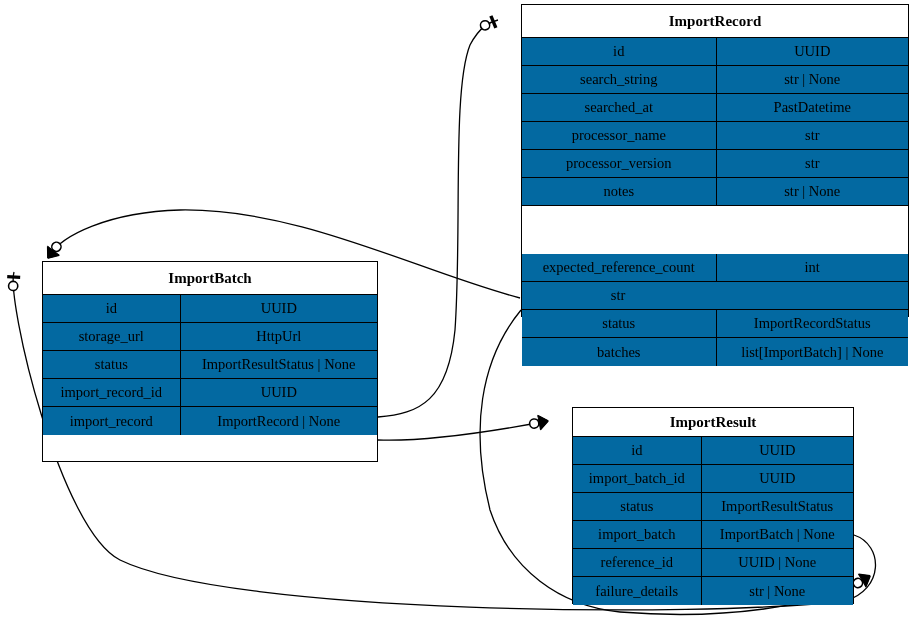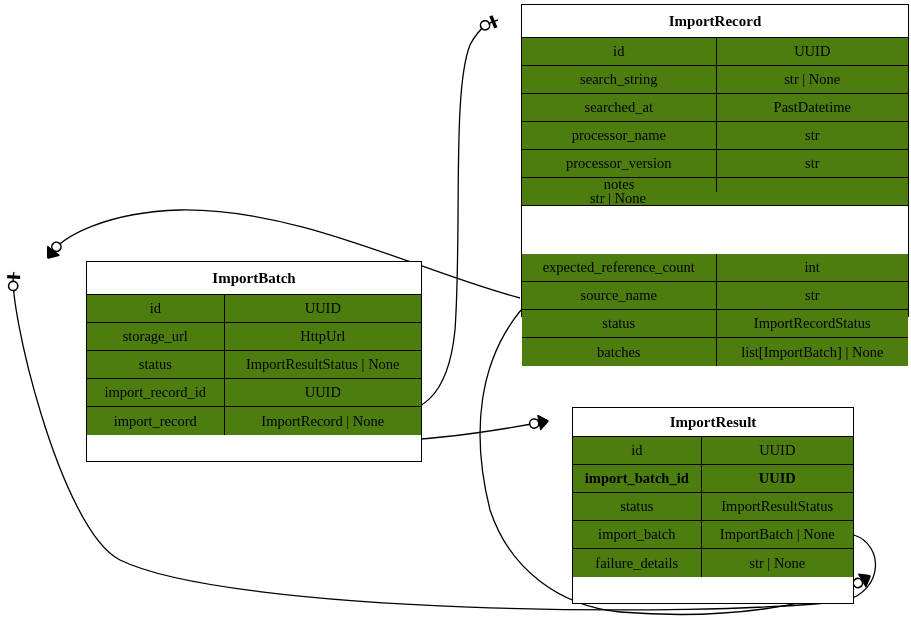--- a/index.html
+++ b/index.html
@@ -7,21 +7,21 @@
        font-family:"Liberation Serif","DejaVu Serif",serif;}
   #canvas{position:relative;width:911px;height:624px;background:#ffffff;}
   svg#edges{position:absolute;left:0;top:0;width:911px;height:624px;overflow:visible;}
   .entity{position:absolute;border:1px solid #000;background:#fff;
           box-sizing:border-box;z-index:5;}
   .ent-title{font-weight:bold;text-align:center;font-size:15px;
              border-bottom:1px solid #000;box-sizing:border-box;
              display:flex;align-items:center;justify-content:center;
              background:#fff;}
   .attr-row{display:flex;border-bottom:1px solid #000;box-sizing:border-box;
-            background:#4d7c0f;}
+            background:#0369a1;}
   .attr-row:last-child{border-bottom:none;}
   .attr-name,.attr-type{box-sizing:border-box;font-size:14.5px;
             display:flex;align-items:center;justify-content:center;
             white-space:nowrap;overflow:hidden;}
   .attr-name{border-right:1px solid #000;}
 </style>
 </head>
 <body>
 
 <div id="canvas">
@@ -77,42 +77,41 @@
           <div class="attr-type" style="width: 192px; height: 100%;">PastDatetime</div>
         </div>
         <div class="attr-row" style="height: 28px;">
           <div class="attr-name" style="width: 195px; height: 100%;">processor_name</div>
           <div class="attr-type" style="width: 192px; height: 100%;">str</div>
         </div>
         <div class="attr-row" style="height: 28px;">
           <div class="attr-name" style="width: 195px; height: 100%;">processor_version</div>
           <div class="attr-type" style="width: 192px; height: 100%;">str</div>
         </div>
-        <div class="attr-row" style="height: 28px; flex-direction: column;">
+        <div class="attr-row" style="height: 28px;">
           <div class="attr-name" style="width: 195px; height: 100%;">notes</div>
           <div class="attr-type" style="width: 192px; height: 100%;">str | None</div>
         </div>
         <div class="attr-row" style="height: 28px; margin-top: 48px;">
           <div class="attr-name" style="width: 195px; height: 100%;">expected_reference_count</div>
           <div class="attr-type" style="width: 192px; height: 100%;">int</div>
         </div>
         <div class="attr-row" style="height: 28px;">
-          <div class="attr-name" style="width: 195px; height: 100%;">source_name</div>
           <div class="attr-type" style="width: 192px; height: 100%;">str</div>
         </div>
         <div class="attr-row" style="height: 28px;">
           <div class="attr-name" style="width: 195px; height: 100%;">status</div>
           <div class="attr-type" style="width: 192px; height: 100%;">ImportRecordStatus</div>
         </div>
         <div class="attr-row" style="height: 28px;">
           <div class="attr-name" style="width: 195px; height: 100%;">batches</div>
           <div class="attr-type" style="width: 192px; height: 100%;">list[ImportBatch] | None</div>
         </div>
       </div>
-      <div class="entity" style="left: 42px; top: 261px; width: 336px; height: 201px; margin-left: 44px;">
+      <div class="entity" style="left: 42px; top: 261px; width: 336px; height: 201px;">
         <div class="ent-title" style="height: 33px;">ImportBatch</div>
         <div class="attr-row" style="height: 28px;">
           <div class="attr-name" style="width: 138px; height: 100%;">id</div>
           <div class="attr-type" style="width: 197px; height: 100%;">UUID</div>
         </div>
         <div class="attr-row" style="height: 28px;">
           <div class="attr-name" style="width: 138px; height: 100%;">storage_url</div>
           <div class="attr-type" style="width: 197px; height: 100%;">HttpUrl</div>
         </div>
         <div class="attr-row" style="height: 28px;">
@@ -127,32 +126,36 @@
           <div class="attr-name" style="width: 138px; height: 100%;">import_record</div>
           <div class="attr-type" style="width: 197px; height: 100%; text-align: right;">ImportRecord | None</div>
         </div>
       </div>
       <div class="entity" style="left: 572px; top: 407px; width: 282px; height: 197px;">
         <div class="ent-title" style="height: 29px;">ImportResult</div>
         <div class="attr-row" style="height: 28px;">
           <div class="attr-name" style="width: 129px; height: 100%;">id</div>
           <div class="attr-type" style="width: 152px; height: 100%;">UUID</div>
         </div>
-        <div class="attr-row" style="height: 28px; font-weight: bold;">
+        <div class="attr-row" style="height: 28px;">
           <div class="attr-name" style="width: 129px; height: 100%;">import_batch_id</div>
           <div class="attr-type" style="width: 152px; height: 100%;">UUID</div>
         </div>
         <div class="attr-row" style="height: 28px;">
           <div class="attr-name" style="width: 129px; height: 100%;">status</div>
           <div class="attr-type" style="width: 152px; height: 100%;">ImportResultStatus</div>
         </div>
         <div class="attr-row" style="height: 28px;">
           <div class="attr-name" style="width: 129px; height: 100%;">import_batch</div>
           <div class="attr-type" style="width: 152px; height: 100%;">ImportBatch | None</div>
         </div>
         <div class="attr-row" style="height: 28px;">
+          <div class="attr-name" style="width: 129px; height: 100%;">reference_id</div>
+          <div class="attr-type" style="width: 152px; height: 100%;">UUID | None</div>
+        </div>
+        <div class="attr-row" style="height: 28px;">
           <div class="attr-name" style="width: 129px; height: 100%;">failure_details</div>
           <div class="attr-type" style="width: 152px; height: 100%;">str | None</div>
         </div>
       </div>
     </div>
 
 </div>
 
 </body></html>

